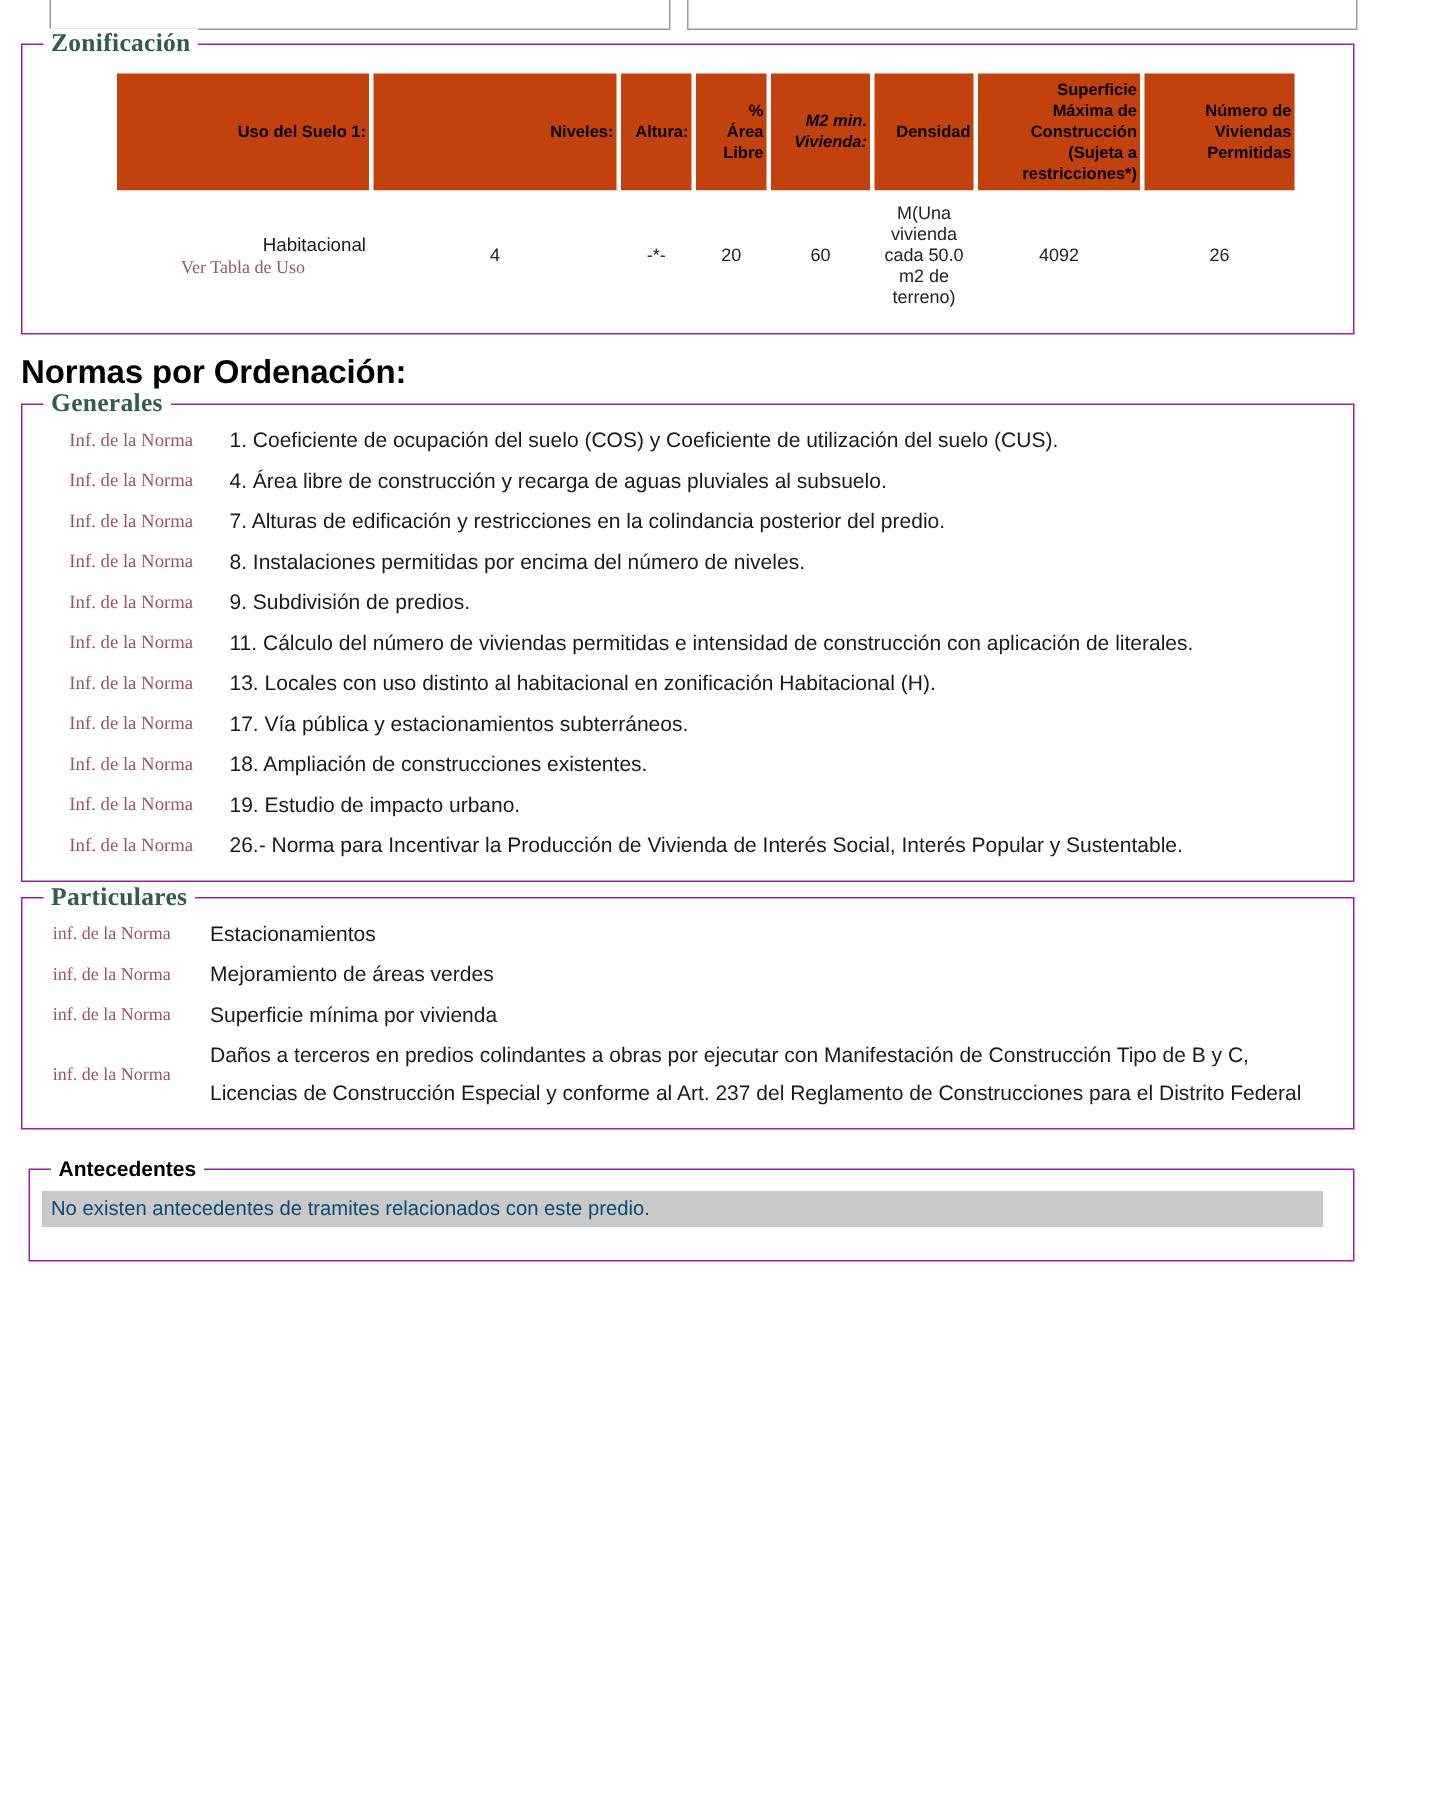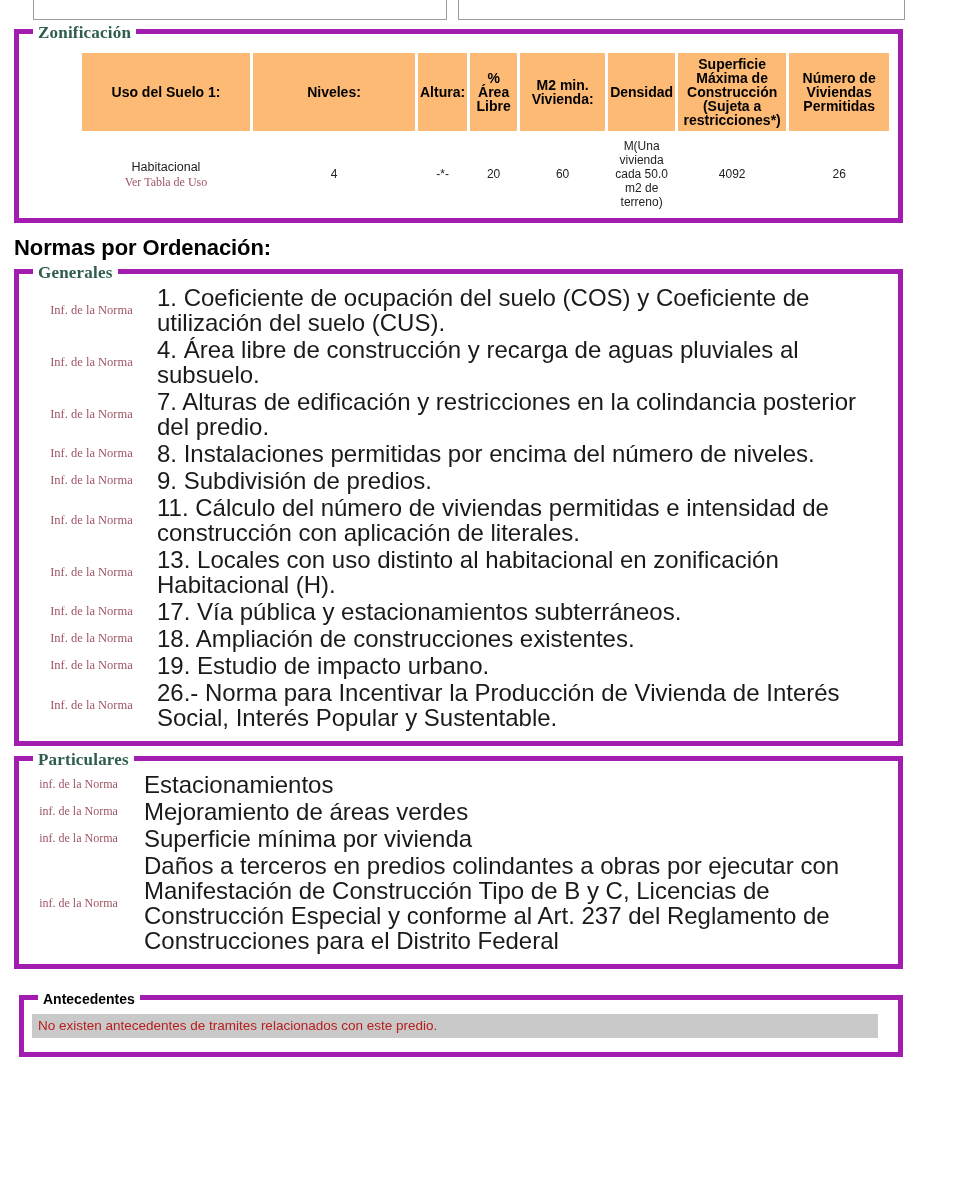--- a/index.html
+++ b/index.html
@@ -37,21 +37,21 @@
     top: -34px;
     width: 445px;
     height: 52px;
     border: 1px solid #9a9a9a;
     background: #ffffff;
   }
 
   
   .fs {
     position: relative;
-    border: 5px solid #a21caf;
+    border: 1px solid #a21caf;
     margin: 0;
     padding: 0;
     background: #ffffff;
     box-sizing: border-box;
   }
   .fs-legend {
     position: absolute;
     top: -11px;
     left: 14px;
     background: #ffffff;
@@ -77,53 +77,53 @@
     width: 889px;
     height: 194px;
   }
   .zon-table {
     border-collapse: separate;
     border-spacing: 3px 0;
     margin: 19px 0 0 60px;
     table-layout: fixed;
   }
   .zon-table th {
-    background: #fdba74;
+    background: #c2410c;
     color: #000000;
     font-family: "Liberation Sans", sans-serif;
     font-weight: bold;
-    font-size: 14px;
+    font-size: 11px;
     line-height: 14px;
-    text-align: center;
+    text-align: right;
     vertical-align: middle;
     padding: 4px 2px;
     height: 78px;
     box-sizing: border-box;
   }
   .zon-table td {
     background: #ffffff;
     font-family: "Liberation Sans", sans-serif;
     font-size: 12px;
     line-height: 14px;
     text-align: center;
     vertical-align: middle;
     padding: 8px 2px;
     color: #222222;
     margin-top: 45px;
   }
   .col-uso    { width: 168px; }
   .col-niv    { width: 162px; }
   .col-alt    { width: 47px;  }
   .col-area   { width: 47px;  }
-  .col-m2     { width: 85px;  }
+  .col-m2     { width: 66px; font-style: italic;  }
   .col-dens   { width: 66px;  }
   .col-sup    { width: 108px; }
   .col-num    { width: 100px; }
 
-  .uso-main { display:block; font-size: 12.5px; color:#1a1a1a; }
+  .uso-main { display:block; font-size: 12.5px; color:#1a1a1a;text-align:right; }
   .uso-link {
     display: block;
     font-family: "Liberation Serif", serif;
     font-size: 12px;
     color: #9e5563;
     margin-top: 1px;
     cursor: pointer;
   }
   .dens-cell { font-size: 11.5px; line-height: 15px; color:#333; }
 
@@ -165,36 +165,36 @@
     line-height: 15px;
     padding-right: 6px;
     box-sizing: border-box;
   }
   .norm-link.small {
     font-size: 12px;
   }
   .norm-text {
     flex: 1 1 auto;
     font-family: "Liberation Sans", sans-serif;
-    font-size: 24px;
+    font-size: 14px;
     line-height: 25px;
     color: #1a1a1a;
     padding-right: 18px;
   }
 
   
   #antecedentes {
     margin: 26px 14px 0 19px;
     width: 884px;
     height: 62px;
   }
   .ant-bar {
     margin: 14px 20px 0 8px;
     background: #c9c9c9;
-    color: #b91c1c;
+    color: #0c4a6e;
     font-family: "Liberation Sans", sans-serif;
     font-size: 13.5px;
     line-height: 22px;
     padding: 1px 4px 1px 6px;
     box-sizing: border-box;
   }
 </style>
 </head>
 <body>
 

